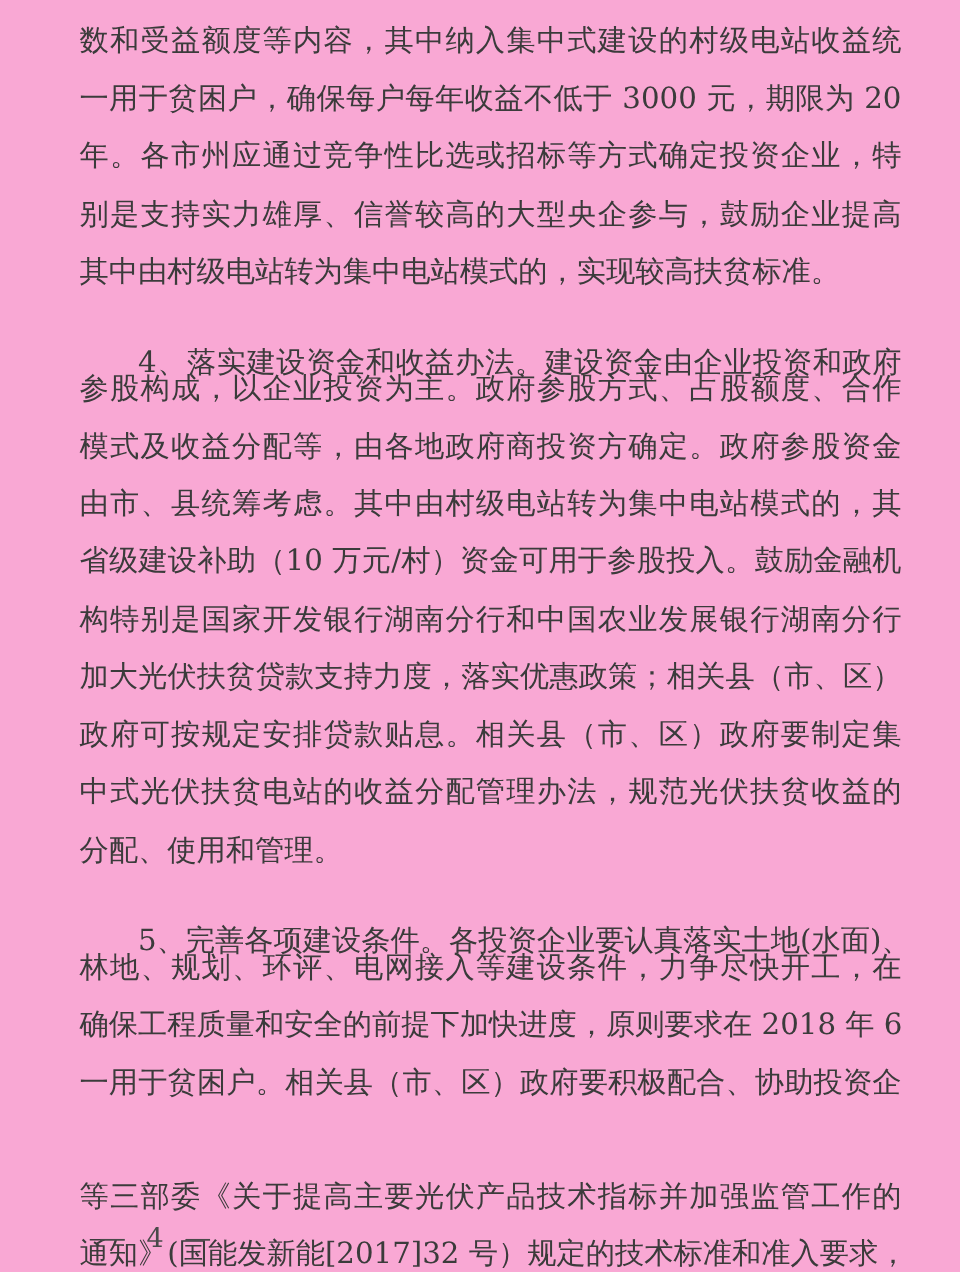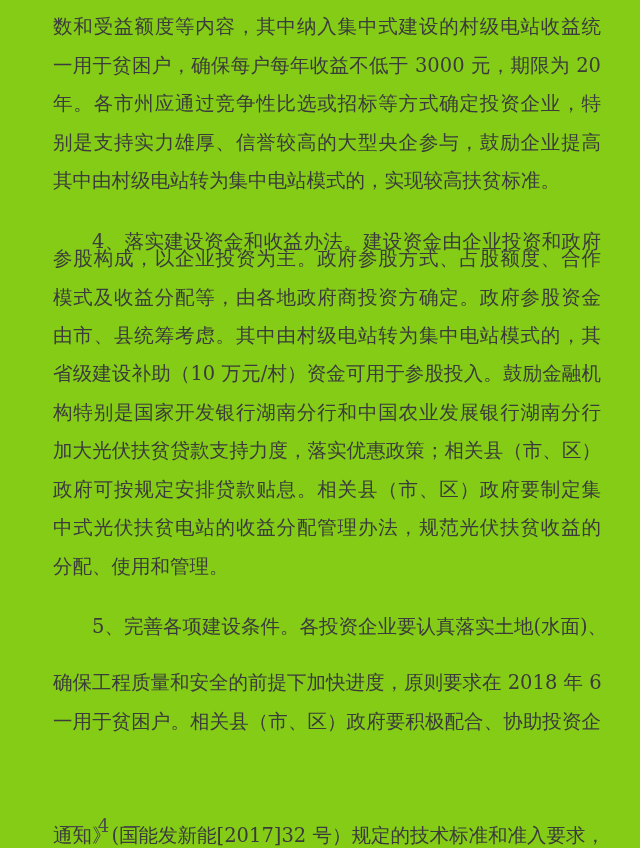--- a/index.html
+++ b/index.html
@@ -14,21 +14,21 @@
       position: relative;
       font-family: "DejaVu Serif", "Liberation Serif", serif;
       color: #3a3a3a;
     }
     .page {
       position: absolute;
       left: 0;
       top: 0;
       width: 640px;
       height: 848px;
-      background: #84cc16;
+      background: #f9a8d4;
     }
     .line {
       position: absolute;
       left: 53px;
       width: 548px;
       height: 30px;
       font-size: 19.5px;
       line-height: 30px;
       white-space: nowrap;
       text-align: justify;
@@ -69,18 +69,20 @@
   <div class="line" style="top:244px">参股构成，以企业投资为主。政府参股方式、占股额度、合作</div>
   <div class="line" style="top:321px">由市、县统筹考虑。其中由村级电站转为集中电站模式的，其</div>
   <div class="line" style="top:359px">省级建设补助（10 万元/村）资金可用于参股投入。鼓励金融机</div>
   <div class="line" style="top:398px">构特别是国家开发银行湖南分行和中国农业发展银行湖南分行</div>
   <div class="line" style="top:436px">加大光伏扶贫贷款支持力度，落实优惠政策；相关县（市、区）</div>
   <div class="line" style="top:475px">政府可按规定安排贷款贴息。相关县（市、区）政府要制定集</div>
   <div class="line" style="top:513px">中式光伏扶贫电站的收益分配管理办法，规范光伏扶贫收益的</div>
   <div class="line last" style="top:552px">分配、使用和管理。</div>
 
   <div class="line indent" style="top:591px">5、完善各项建设条件。各投资企业要认真落实土地(水面)、</div>
+  <div class="line" style="top:630px">林地、规划、环评、电网接入等建设条件，力争尽快开工，在</div>
   <div class="line" style="top:668px">确保工程质量和安全的前提下加快进度，原则要求在 2018 年 6</div>
   <div class="line" style="top:707px">一用于贫困户。相关县（市、区）政府要积极配合、协助投资企</div>
+  <div class="line" style="top:783px">等三部委《关于提高主要光伏产品技术指标并加强监管工作的</div>
   <div class="line" style="top:821px">通知》(国能发新能[2017]32 号）规定的技术标准和准入要求，</div>
 
   <div class="page-number">— 4 —</div>
 </div>
 
 </body></html>

